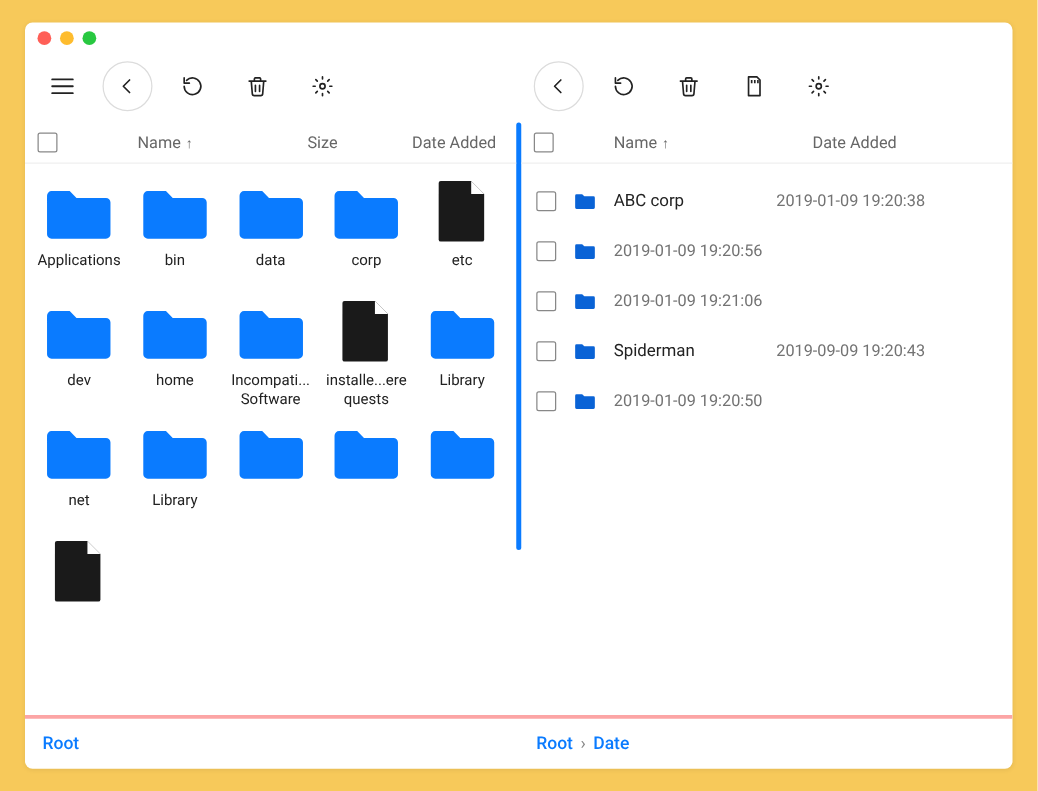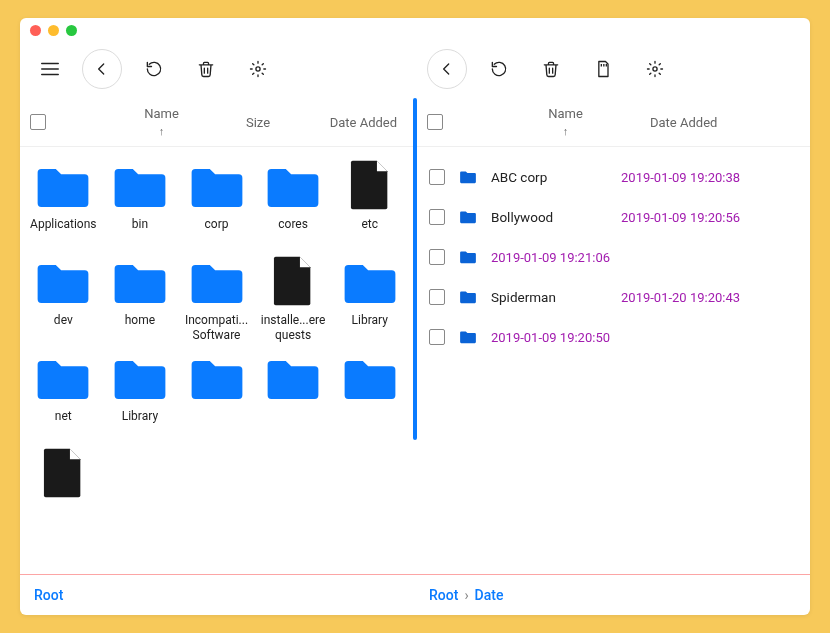--- a/index.html
+++ b/index.html
@@ -78,21 +78,21 @@
     border-bottom: 1px solid #efefef;
     gap: 10px;
   }
   .chk {
     width: 16px; height: 16px;
     border: 1.5px solid #888;
     border-radius: 2px;
     cursor: pointer;
     flex-shrink: 0;
   }
-  .hlabel { display: flex; align-items: center; gap: 4px; flex-direction: column; }
+  .hlabel { display: flex; align-items: center; gap: 4px; }
   .sort-arrow { font-size: 11px; }
   .left-header .name { margin-left: 54px; flex: 1; }
   .left-header .size { width: 70px; text-align: center; }
   .left-header .date { width: 100px; text-align: right; padding-right: 6px; }
   .right-header .name { margin-left: 38px; flex: 1; }
   .right-header .date { width: 150px; text-align: left; }
   .content {
     flex: 1 1 auto;
     overflow: hidden;
     position: relative;
@@ -127,23 +127,23 @@
   .lrow {
     display: flex;
     align-items: center;
     gap: 14px;
     padding: 12px 2px;
     font-size: 13.5px;
     color: #222;
   }
   .lrow .folder-mini { width: 18px; height: 16px; flex-shrink: 0; }
   .lrow .name { flex: 1; cursor: pointer; }
-  .lrow .date { width: 160px; font-size: 13px; color: #a21caf; }
+  .lrow .date { width: 160px; font-size: 13px; color: #737373; }
   .breadcrumbs {
-    border-top: 1px solid #fca5a5;
+    border-top: 3px solid #fca5a5;
     display: flex;
   }
   .crumb-pane {
     flex: 1;
     padding: 12px 14px;
     font-size: 14px;
     color: #0a7bff;
     display: flex;
     align-items: center;
     gap: 6px;
@@ -220,29 +220,29 @@
   </svg>
               </div>
      <div class="glabel" data-interactable="false">bin</div>
             </div>
             <div class="gitem" data-interactable="true">
               <div class="gicon" data-interactable="false">
                 <svg width="58" height="48" viewBox="0 0 64 52">
     <path d="M4 10a4 4 0 0 1 4-4h16l6 6h26a4 4 0 0 1 4 4v28a4 4 0 0 1-4 4H8a4 4 0 0 1-4-4z" fill="#0a7bff"></path>
   </svg>
               </div>
+     <div class="glabel" data-interactable="false">data</div>
+            </div>
+            <div class="gitem" data-interactable="true">
+              <div class="gicon" data-interactable="false">
+                <svg width="58" height="48" viewBox="0 0 64 52">
+    <path d="M4 10a4 4 0 0 1 4-4h16l6 6h26a4 4 0 0 1 4 4v28a4 4 0 0 1-4 4H8a4 4 0 0 1-4-4z" fill="#0a7bff"></path>
+  </svg>
+              </div>
      <div class="glabel" data-interactable="false">corp</div>
-            </div>
-            <div class="gitem" data-interactable="true">
-              <div class="gicon" data-interactable="false">
-                <svg width="58" height="48" viewBox="0 0 64 52">
-    <path d="M4 10a4 4 0 0 1 4-4h16l6 6h26a4 4 0 0 1 4 4v28a4 4 0 0 1-4 4H8a4 4 0 0 1-4-4z" fill="#0a7bff"></path>
-  </svg>
-              </div>
-     <div class="glabel" data-interactable="false">cores</div>
             </div>
             <div class="gitem" data-interactable="true">
               <div class="gicon" data-interactable="false">
                 <svg width="46" height="52" viewBox="0 0 52 60">
     <path d="M6 2h28l12 12v42a2 2 0 0 1-2 2H6a2 2 0 0 1-2-2V4a2 2 0 0 1 2-2z" fill="#1a1a1a"></path>
     <path d="M34 2v12h12z" fill="#fff"></path>
   </svg>
               </div>
      <div class="glabel" data-interactable="false">etc</div>
             </div>
@@ -390,37 +390,36 @@
     <path d="M4 10a4 4 0 0 1 4-4h16l6 6h26a4 4 0 0 1 4 4v28a4 4 0 0 1-4 4H8a4 4 0 0 1-4-4z" fill="#0a63d6"></path>
   </svg></div>
      <div class="name" data-interactable="true">ABC corp</div>
      <div class="date" data-interactable="false">2019-01-09 19:20:38</div>
             </div>
             <div class="lrow" data-interactable="true">
               <div class="chk" data-interactable="true"></div>
      <div class="folder-mini" data-interactable="false"><svg width="18" height="16" viewBox="0 0 64 52">
     <path d="M4 10a4 4 0 0 1 4-4h16l6 6h26a4 4 0 0 1 4 4v28a4 4 0 0 1-4 4H8a4 4 0 0 1-4-4z" fill="#0a63d6"></path>
   </svg></div>
-     <div class="name" data-interactable="true">Bollywood</div>
      <div class="date" data-interactable="false">2019-01-09 19:20:56</div>
             </div>
             <div class="lrow" data-interactable="true">
               <div class="chk" data-interactable="true"></div>
      <div class="folder-mini" data-interactable="false"><svg width="18" height="16" viewBox="0 0 64 52">
     <path d="M4 10a4 4 0 0 1 4-4h16l6 6h26a4 4 0 0 1 4 4v28a4 4 0 0 1-4 4H8a4 4 0 0 1-4-4z" fill="#0a63d6"></path>
   </svg></div>
      <div class="date" data-interactable="false">2019-01-09 19:21:06</div>
             </div>
             <div class="lrow" data-interactable="true">
               <div class="chk" data-interactable="true"></div>
      <div class="folder-mini" data-interactable="false"><svg width="18" height="16" viewBox="0 0 64 52">
     <path d="M4 10a4 4 0 0 1 4-4h16l6 6h26a4 4 0 0 1 4 4v28a4 4 0 0 1-4 4H8a4 4 0 0 1-4-4z" fill="#0a63d6"></path>
   </svg></div>
      <div class="name" data-interactable="true">Spiderman</div>
-     <div class="date" data-interactable="false">2019-01-20 19:20:43</div>
+     <div class="date" data-interactable="false">2019-09-09 19:20:43</div>
             </div>
             <div class="lrow" data-interactable="true">
               <div class="chk" data-interactable="true"></div>
      <div class="folder-mini" data-interactable="false"><svg width="18" height="16" viewBox="0 0 64 52">
     <path d="M4 10a4 4 0 0 1 4-4h16l6 6h26a4 4 0 0 1 4 4v28a4 4 0 0 1-4 4H8a4 4 0 0 1-4-4z" fill="#0a63d6"></path>
   </svg></div>
      <div class="date" data-interactable="false">2019-01-09 19:20:50</div>
             </div>
           </div>
       </div>

